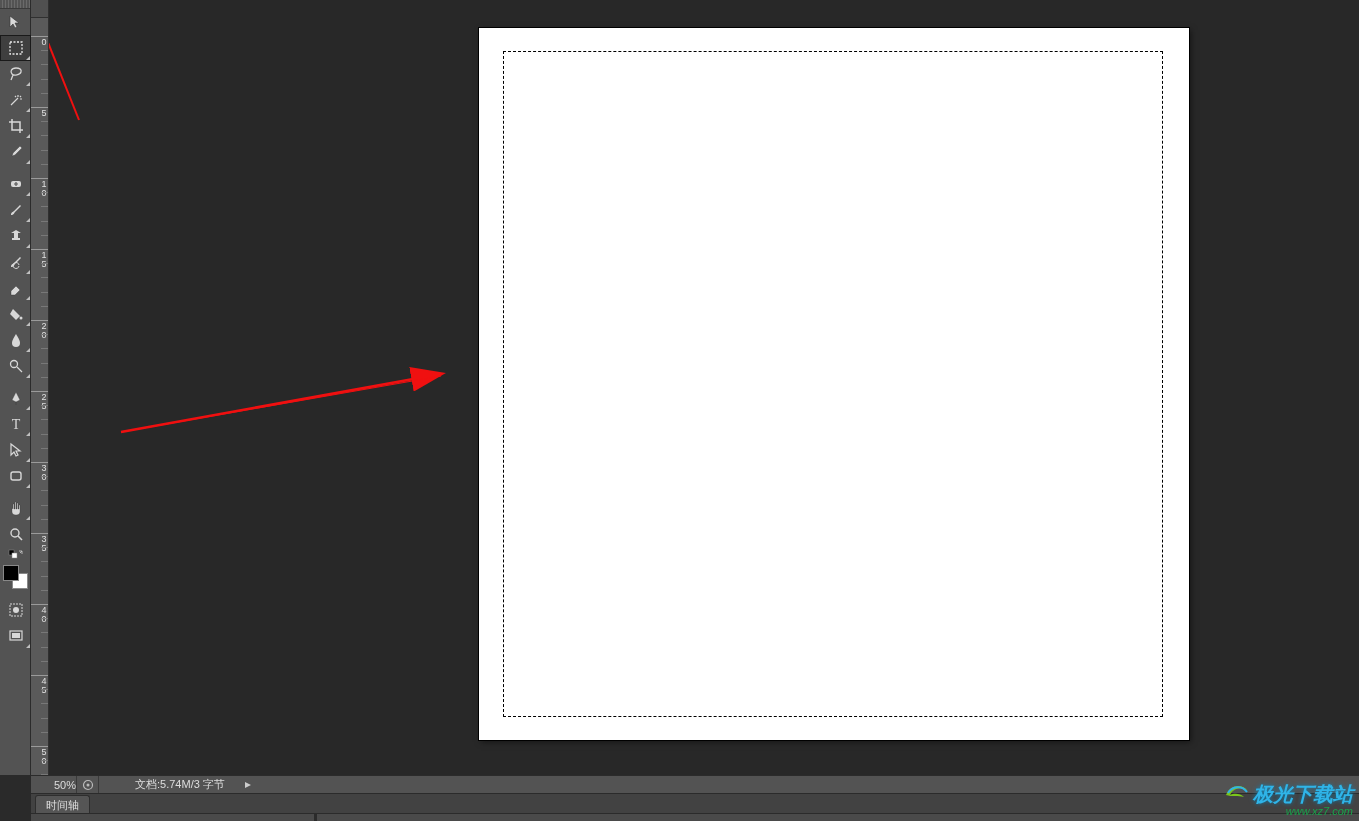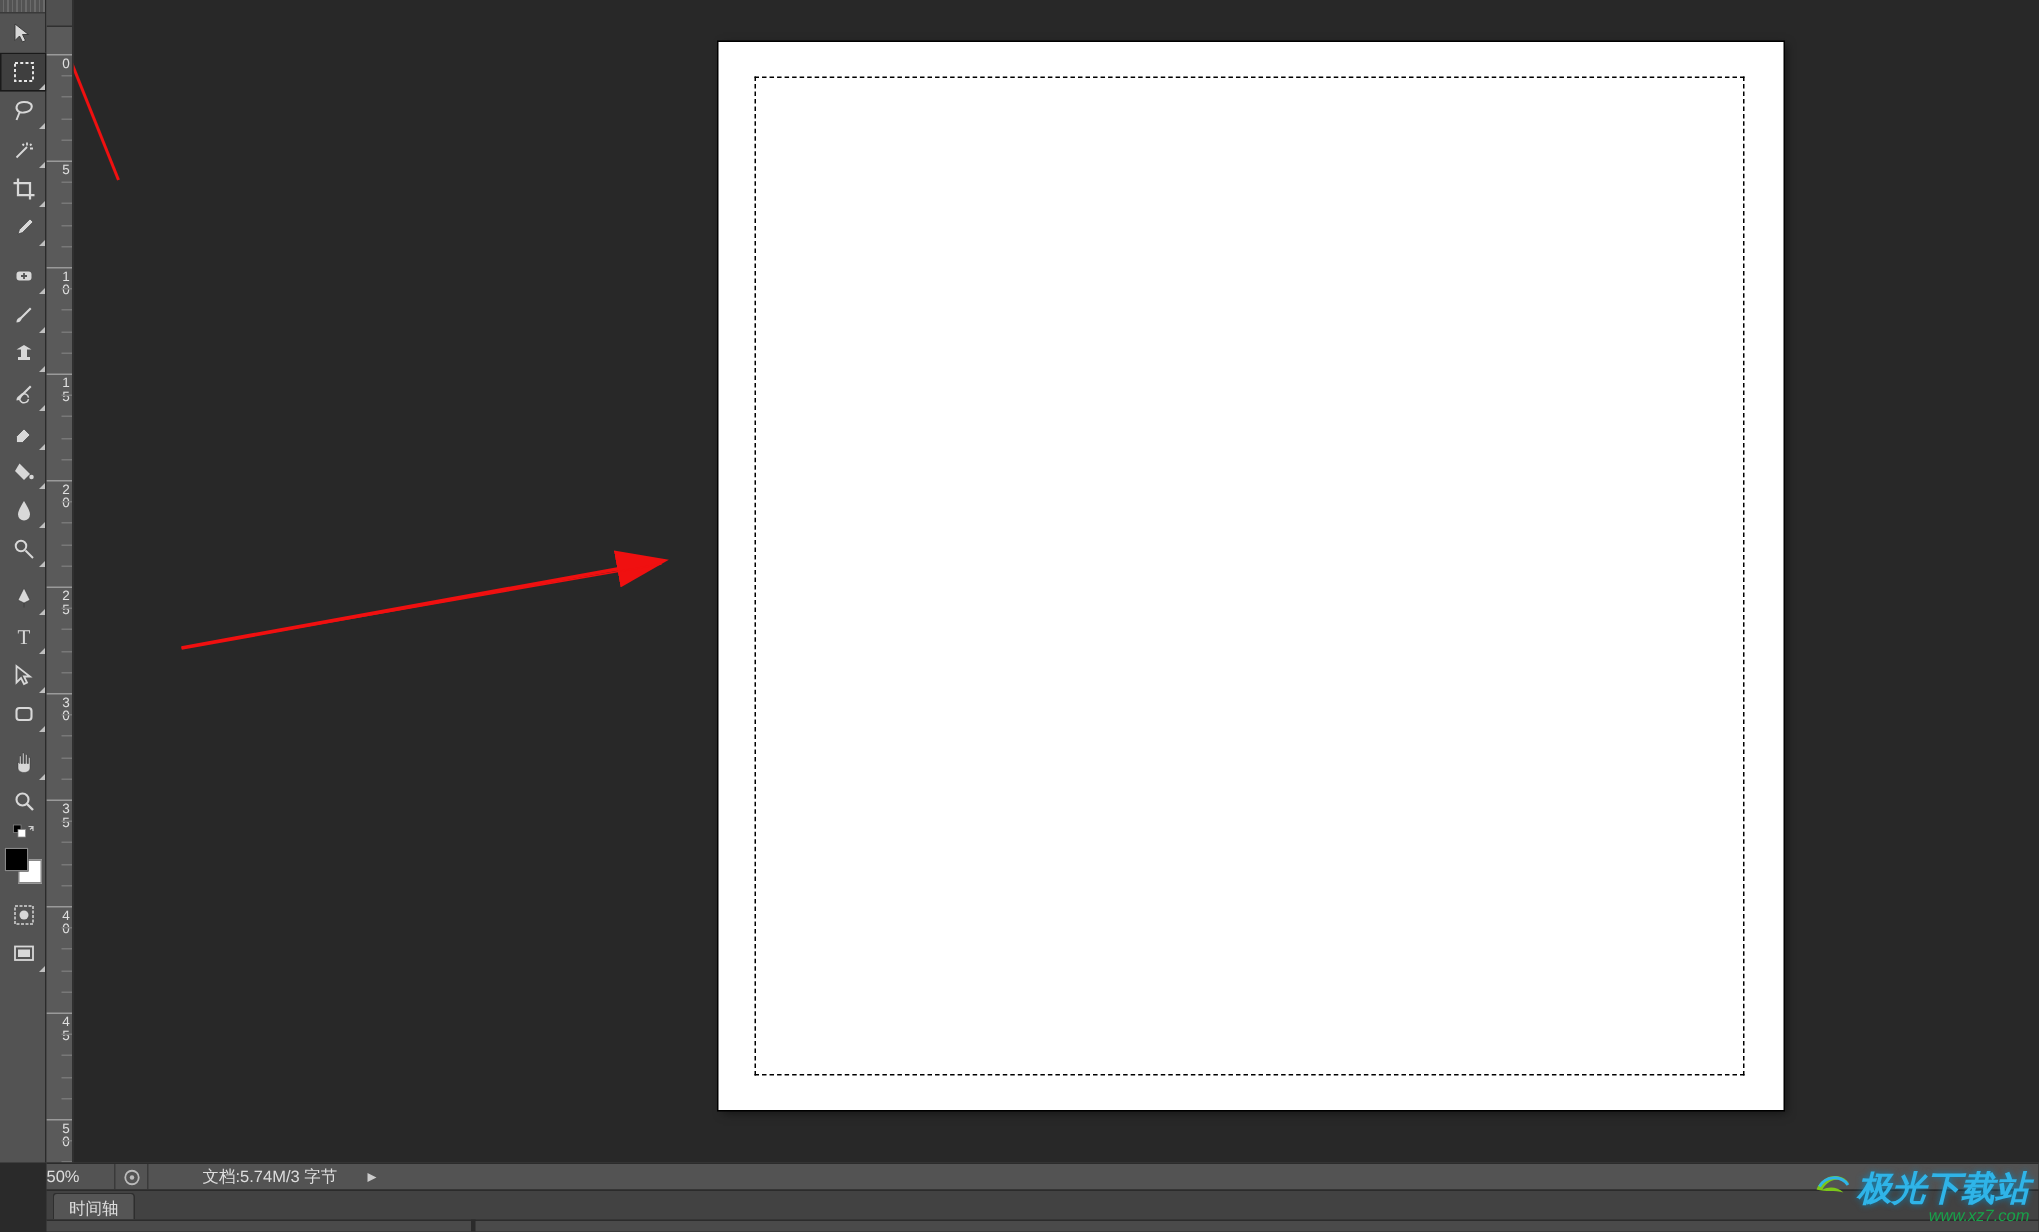--- a/index.html
+++ b/index.html
@@ -145,21 +145,21 @@
   height: 18px;
   background: #535353;
   border-top: 1px solid #2b2b2b;
   display: flex;
   align-items: center;
   font-size: 11px;
   color: #ddd;
 }
 .zoom-box {
   width: 46px;
-  text-align: left;
+  text-align: right;
   border-right: 1px solid #3a3a3a;
   height: 100%;
   line-height: 18px;
 }
 .status-icon {
   width: 22px;
   display: flex;
   align-items: center;
   justify-content: center;
   border-right: 1px solid #3a3a3a;
@@ -219,21 +219,21 @@
 
 
 .watermark {
   position: absolute;
   right: 6px;
   bottom: 4px;
   text-align: right;
   pointer-events: none;
 }
 .watermark .wm-main {
-  font-size: 23px;
+  font-size: 20px;
   font-weight: bold;
   font-style: italic;
   color: #2fb4e8;
   text-shadow: 0 0 4px rgba(0,140,200,0.8);
   display:flex;
   align-items:center;
   justify-content:flex-end;
   gap:3px;
 }
 .watermark .wm-sub {

